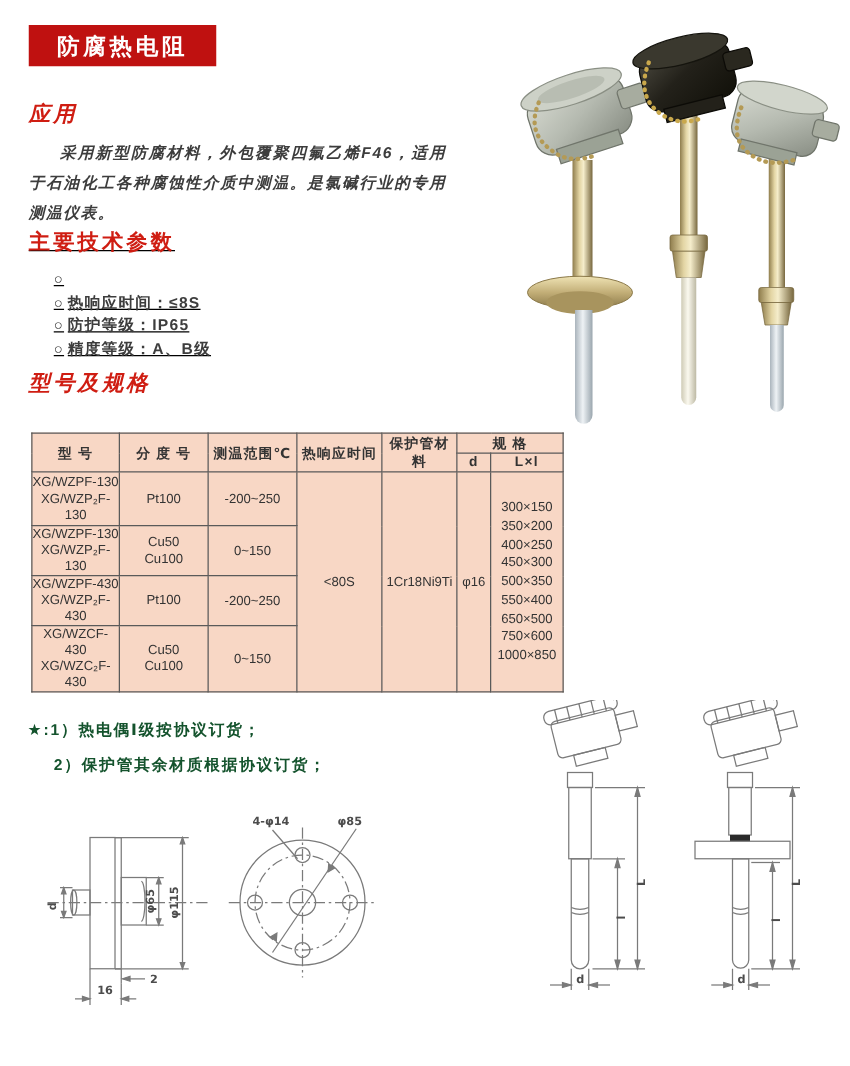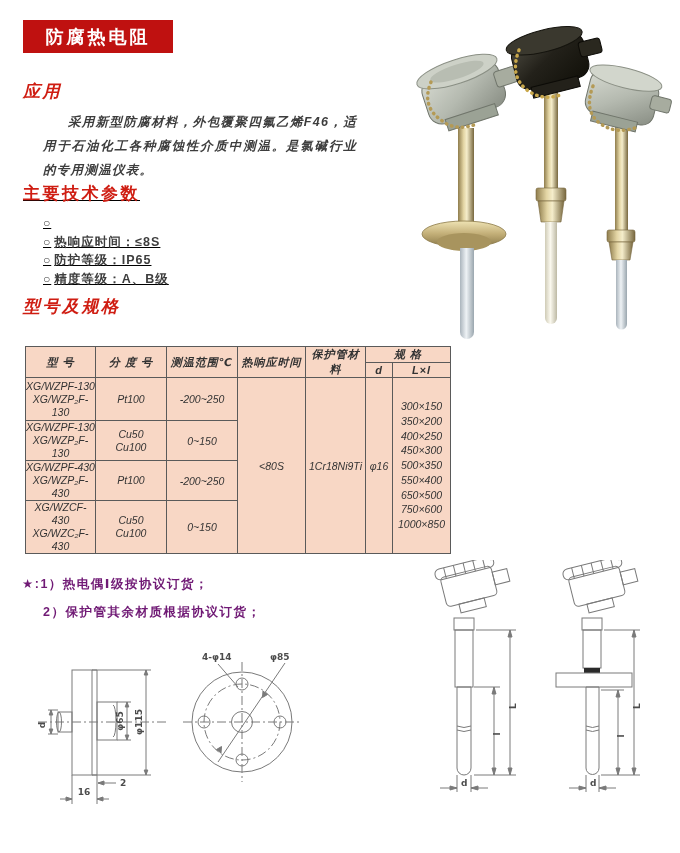--- a/index.html
+++ b/index.html
@@ -10,38 +10,38 @@
     background:#bf1110; color:#fff; font-size:18px; font-weight:bold; letter-spacing:3px;
     display:flex; align-items:center; justify-content:center; }
 
   .sec { position:absolute; left:23px; width:334px; }
   .sec-heading { color:#cf1d12; font-size:17px; font-weight:bold; letter-spacing:2.5px; }
   #sec-app { top:80px;font-style:italic; }
   #sec-params { top:182px;text-decoration:underline; }
   #sec-models { top:295px;font-style:italic; }
 
   .body-text { margin-top:7px; font-size:12.5px; font-weight:bold; color:#3d3d3d;
-    line-height:1.92; letter-spacing:1.3px; text-indent:2em; text-align:justify;margin-left:20px; }
+    line-height:1.92; letter-spacing:1.3px; text-indent:2em; text-align:justify; }
 
   .param-list { margin:9px 0 0 20px; list-style:none; }
   .param-list li { display:flex; align-items:baseline; font-size:12.5px; font-weight:bold;
     color:#3d3d3d; line-height:18.6px; letter-spacing:1px; }
   .bullet { margin-right:3px; font-size:12px; }
 
   table.spec { position:absolute; left:25px; top:346px; width:425px; border-collapse:collapse;
-    table-layout:fixed; background:#f8d7c5;font-style:italic; }
+    table-layout:fixed; background:#f8d7c5; }
   table.spec td, table.spec th { border:1px solid #5a5a5a; text-align:center; vertical-align:middle;
     padding:0; color:#333; }
   table.spec th { font-size:11px; font-weight:bold; letter-spacing:1px; }
   table.spec td { font-size:10.5px;margin-left:20px; }
   .model-cell div { line-height:13px; }
   .lxl-list div { line-height:14.7px; }
 
   .notes { position:absolute; left:22px; top:570px; font-size:12.5px; font-weight:bold;
-    color:#701a75; letter-spacing:1.5px; }
+    color:#14532d; letter-spacing:1.5px; }
   .notes .line { line-height:28px; }
   .notes .line2 { padding-left:21px; }
 
   svg text { font-family:"DejaVu Sans","Liberation Sans",sans-serif; }
   .dim-label { font-size:9px; font-weight:bold; fill:#4c4c4c; }
   .photos, .drawing { position:absolute; }
 </style>
 </head>
 <body>
 

